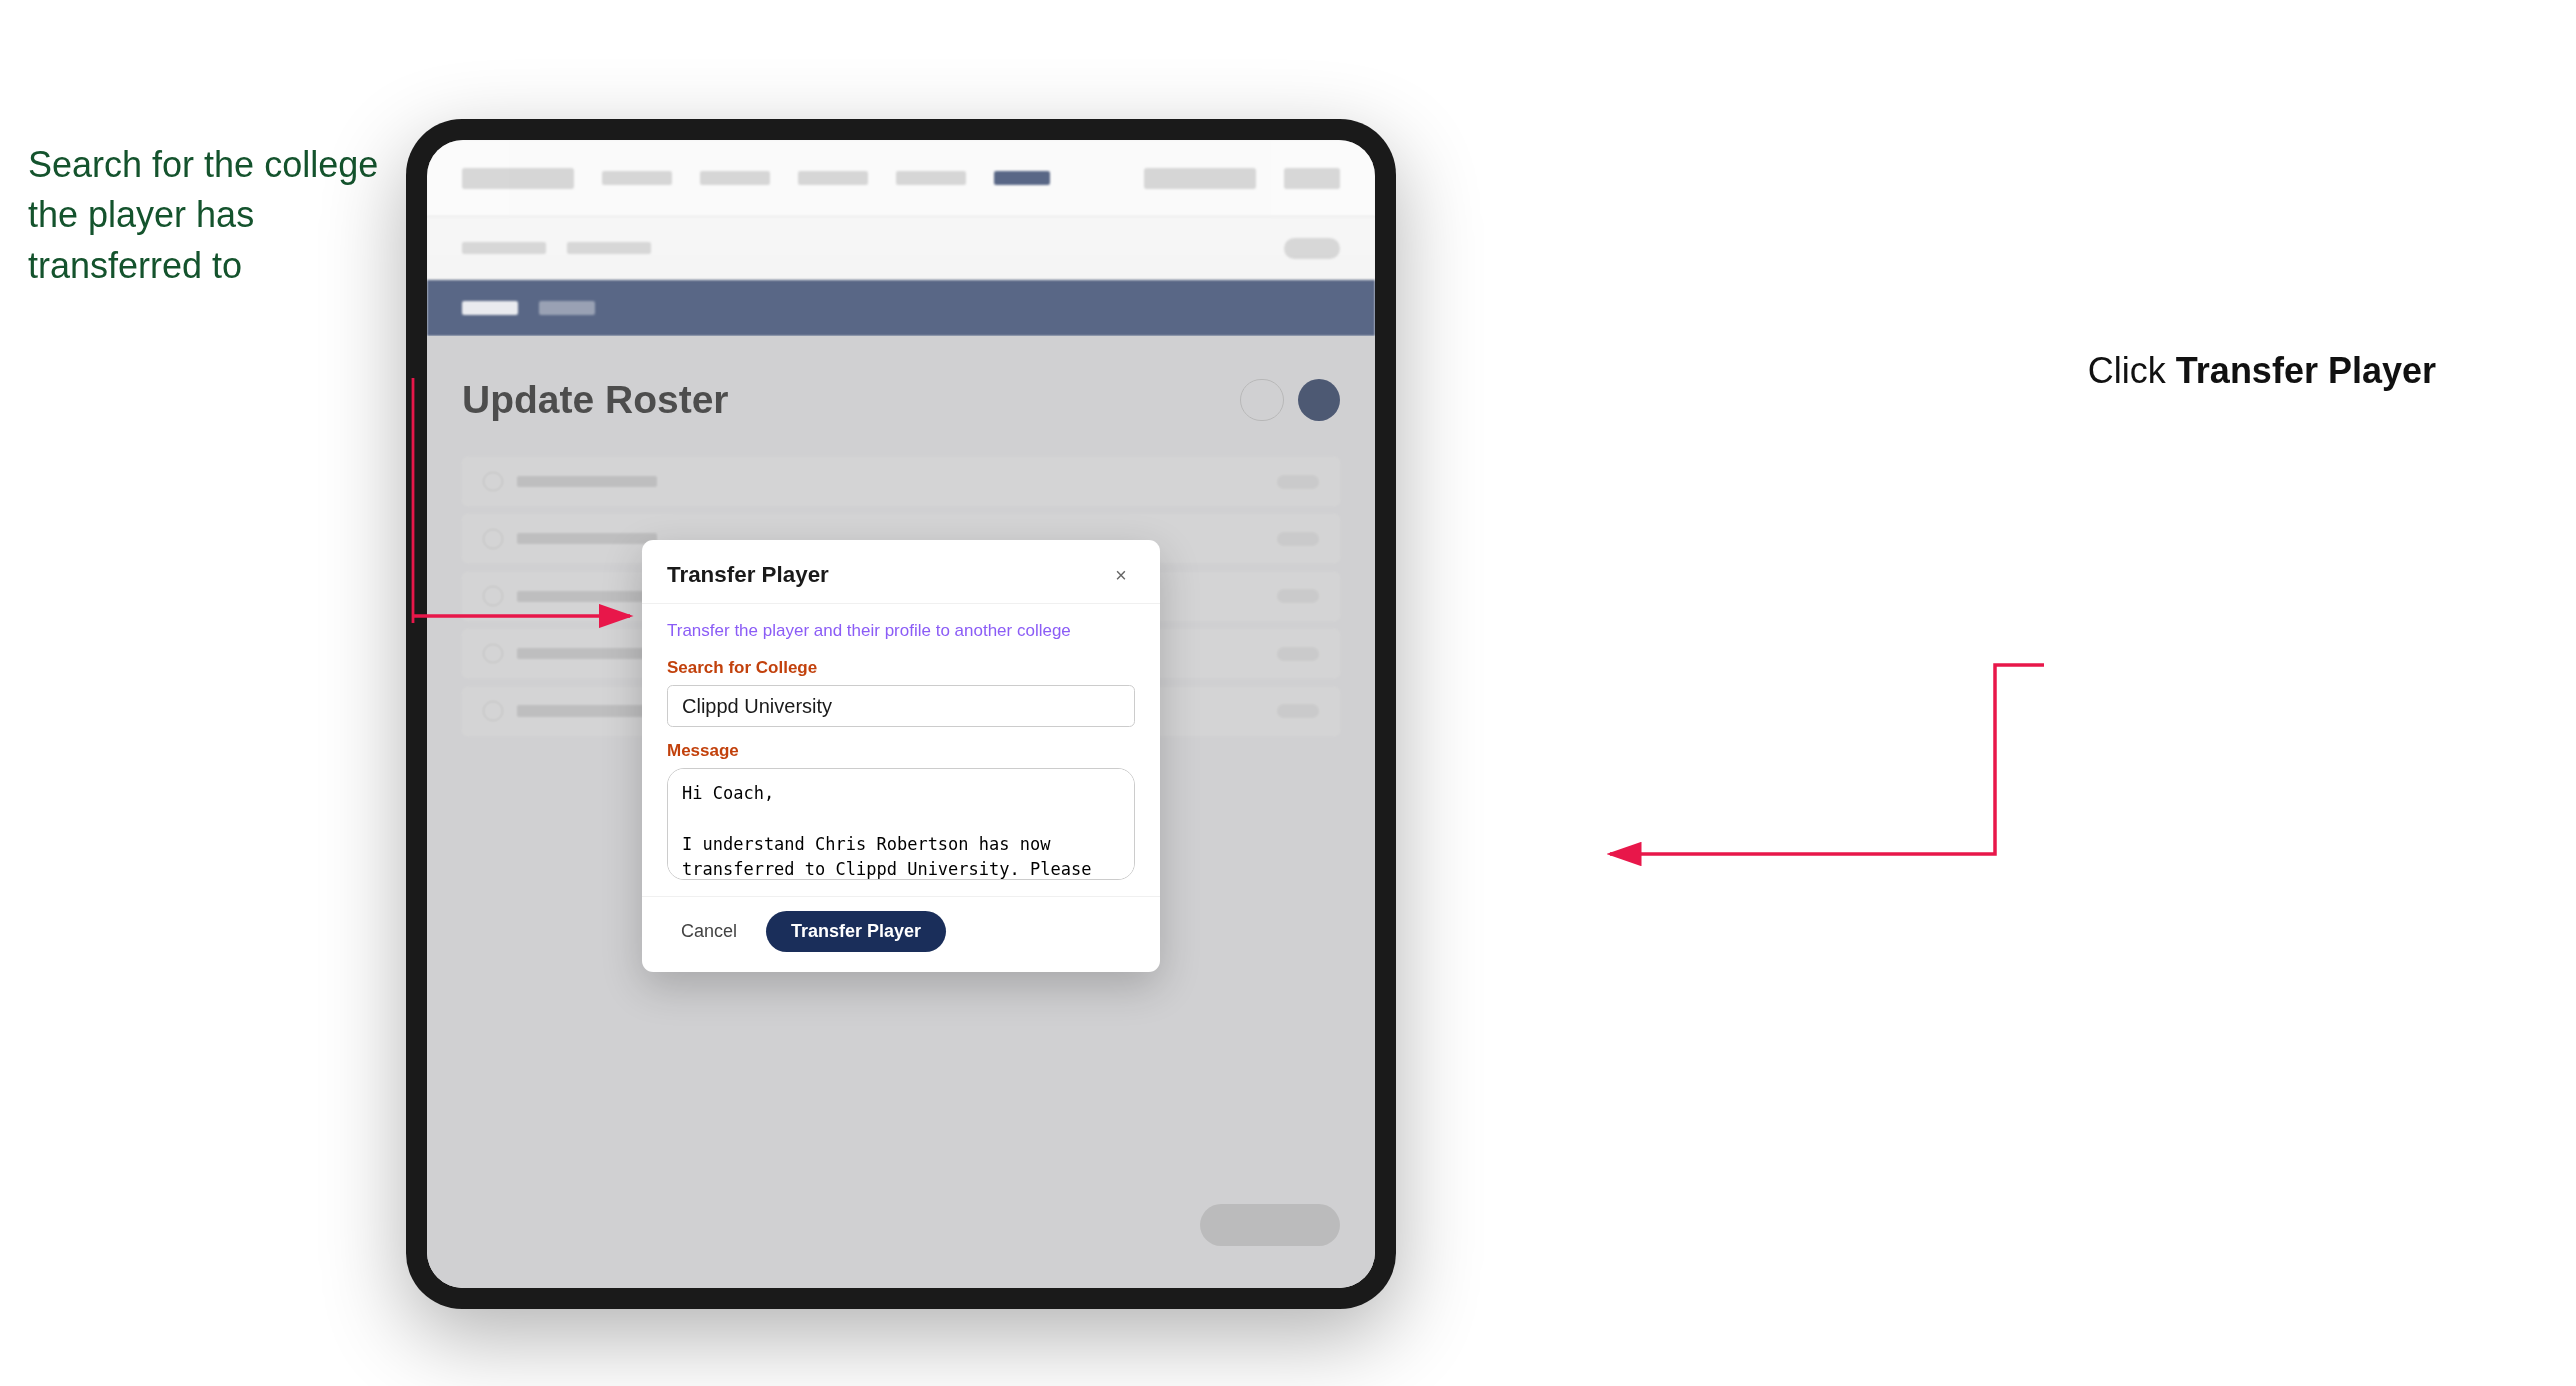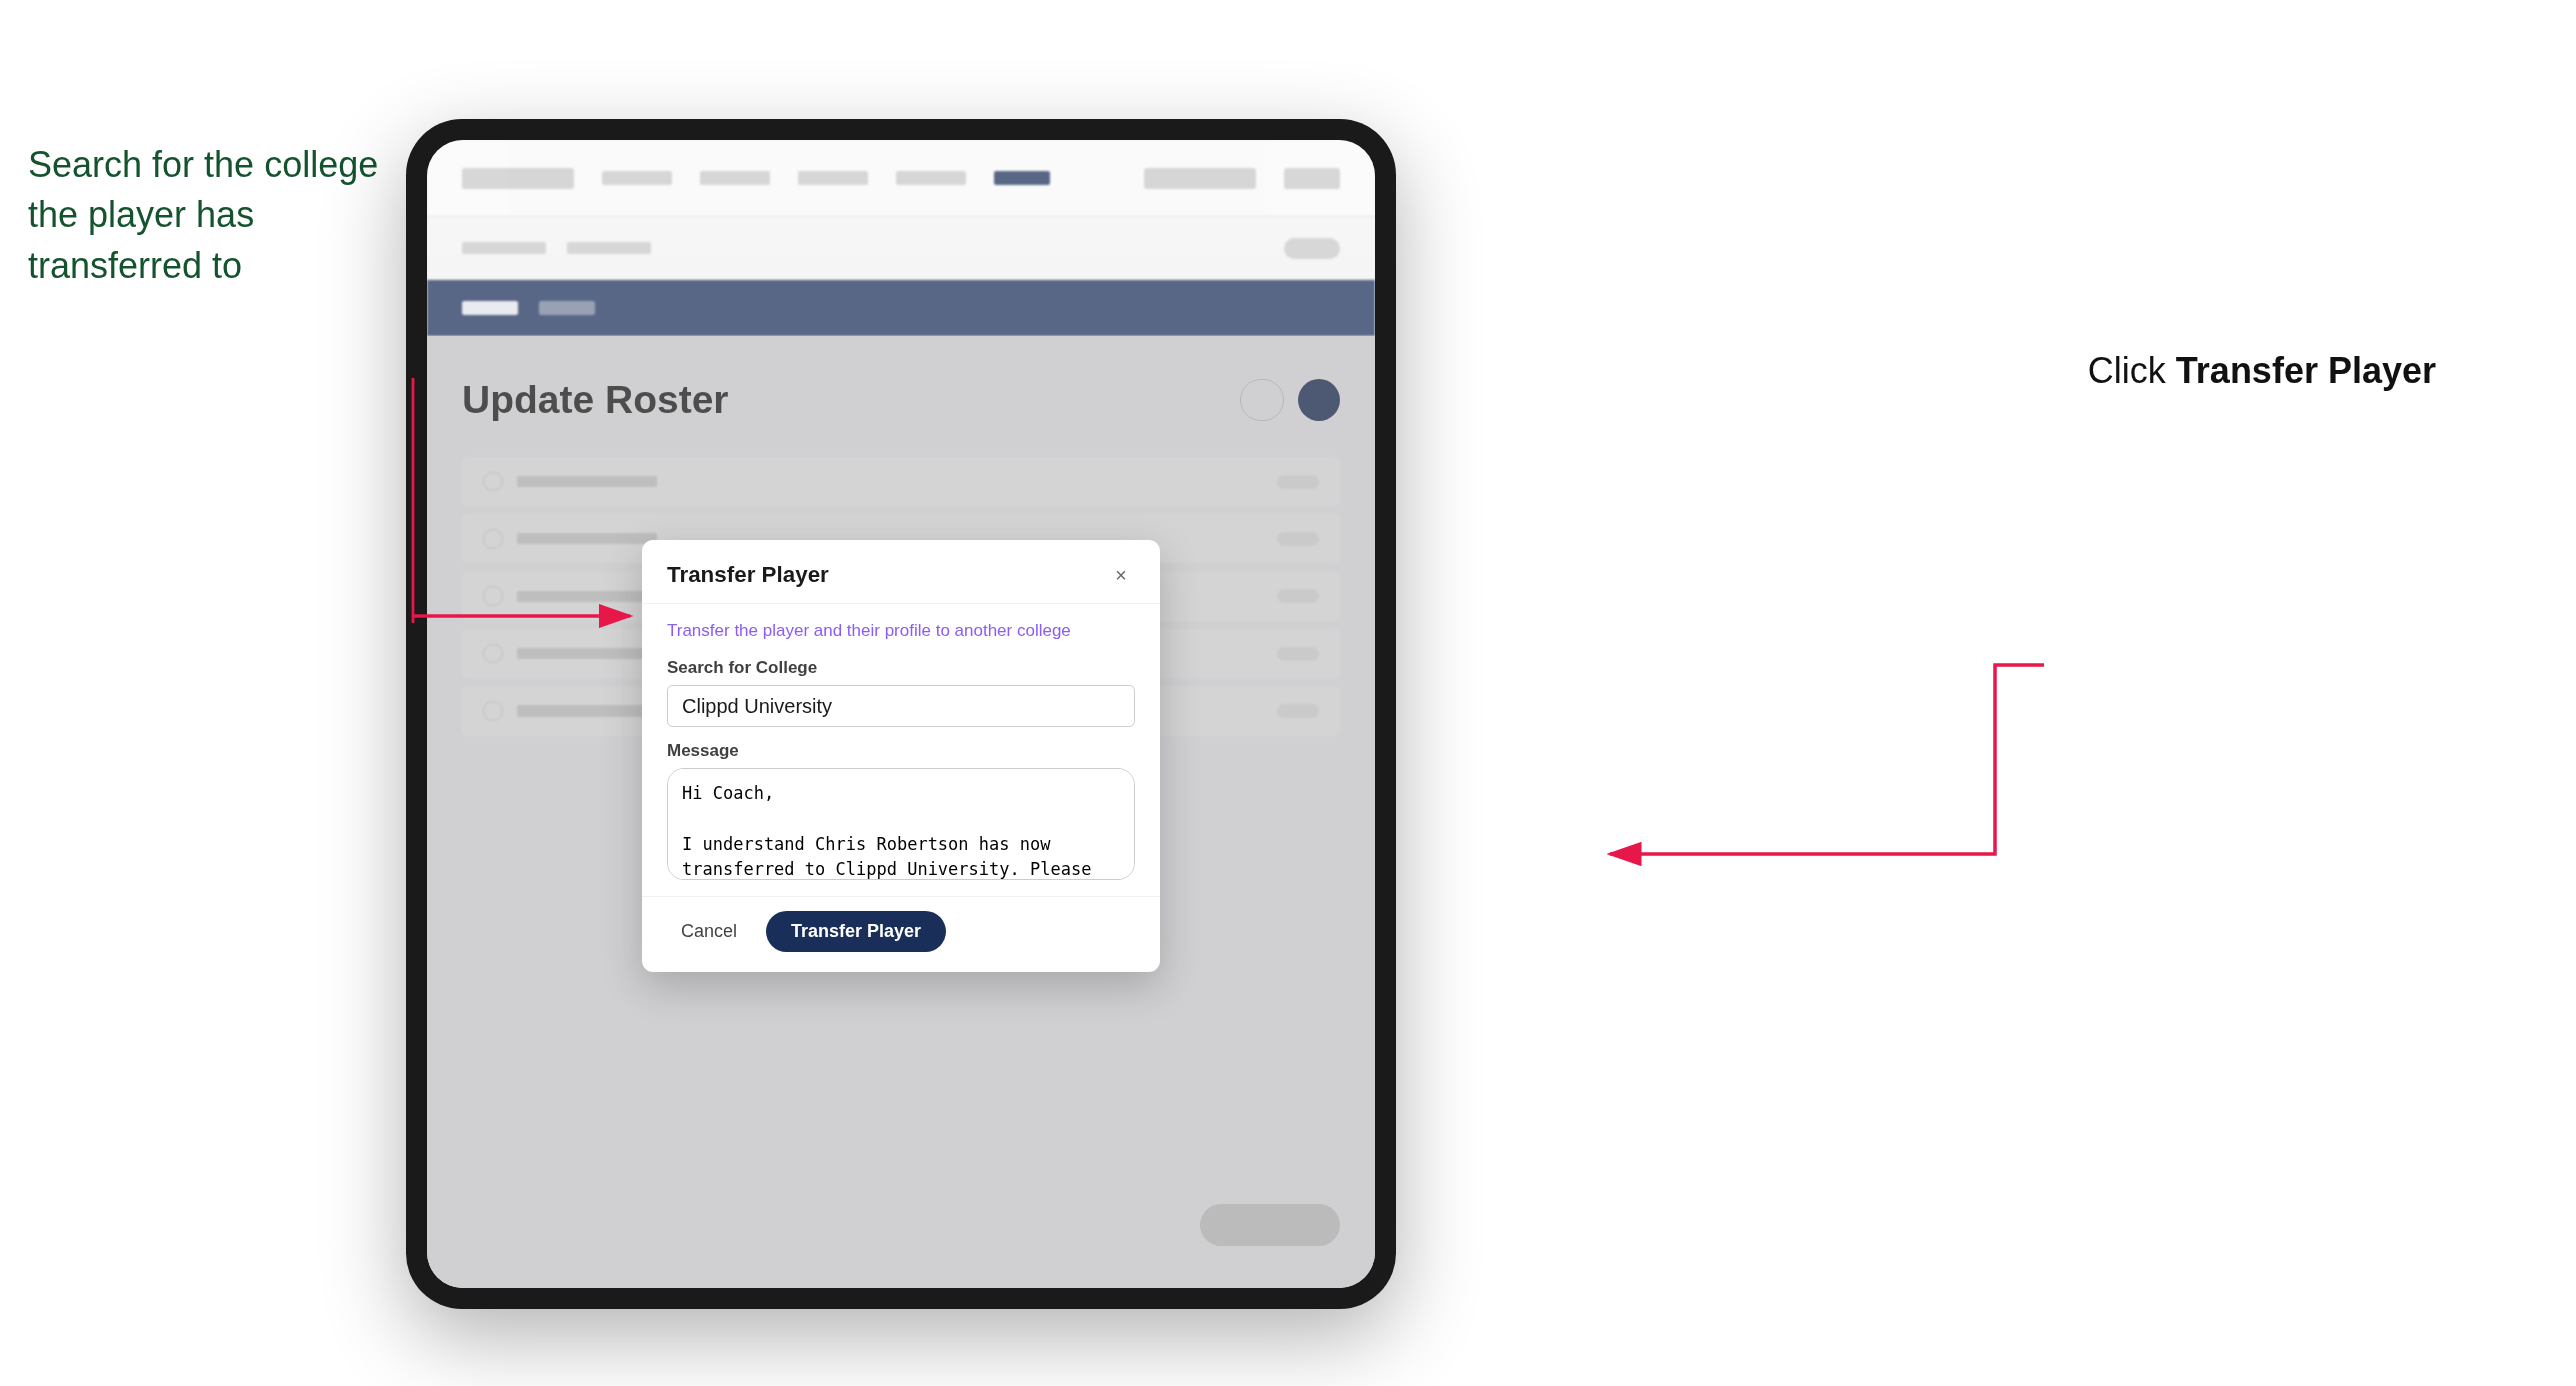--- a/index.html
+++ b/index.html
@@ -286,21 +286,21 @@
       padding: 17px 25px 14px;
     }
     .modal-subtitle {
       font-size: 17px;
       color: #8b5cf6;
       margin-bottom: 17px;
     }
     .form-label {
       font-size: 17px;
       font-weight: 600;
-      color: #404040;
+      color: #c2410c;
       margin-bottom: 7px;
       display: block;
     }
     .form-input {
       width: 100%;
       height: 42px;
       border: 1px solid #cccccc;
       border-radius: 5.6px;
       padding: 0 14px;
       font-size: 20px;

